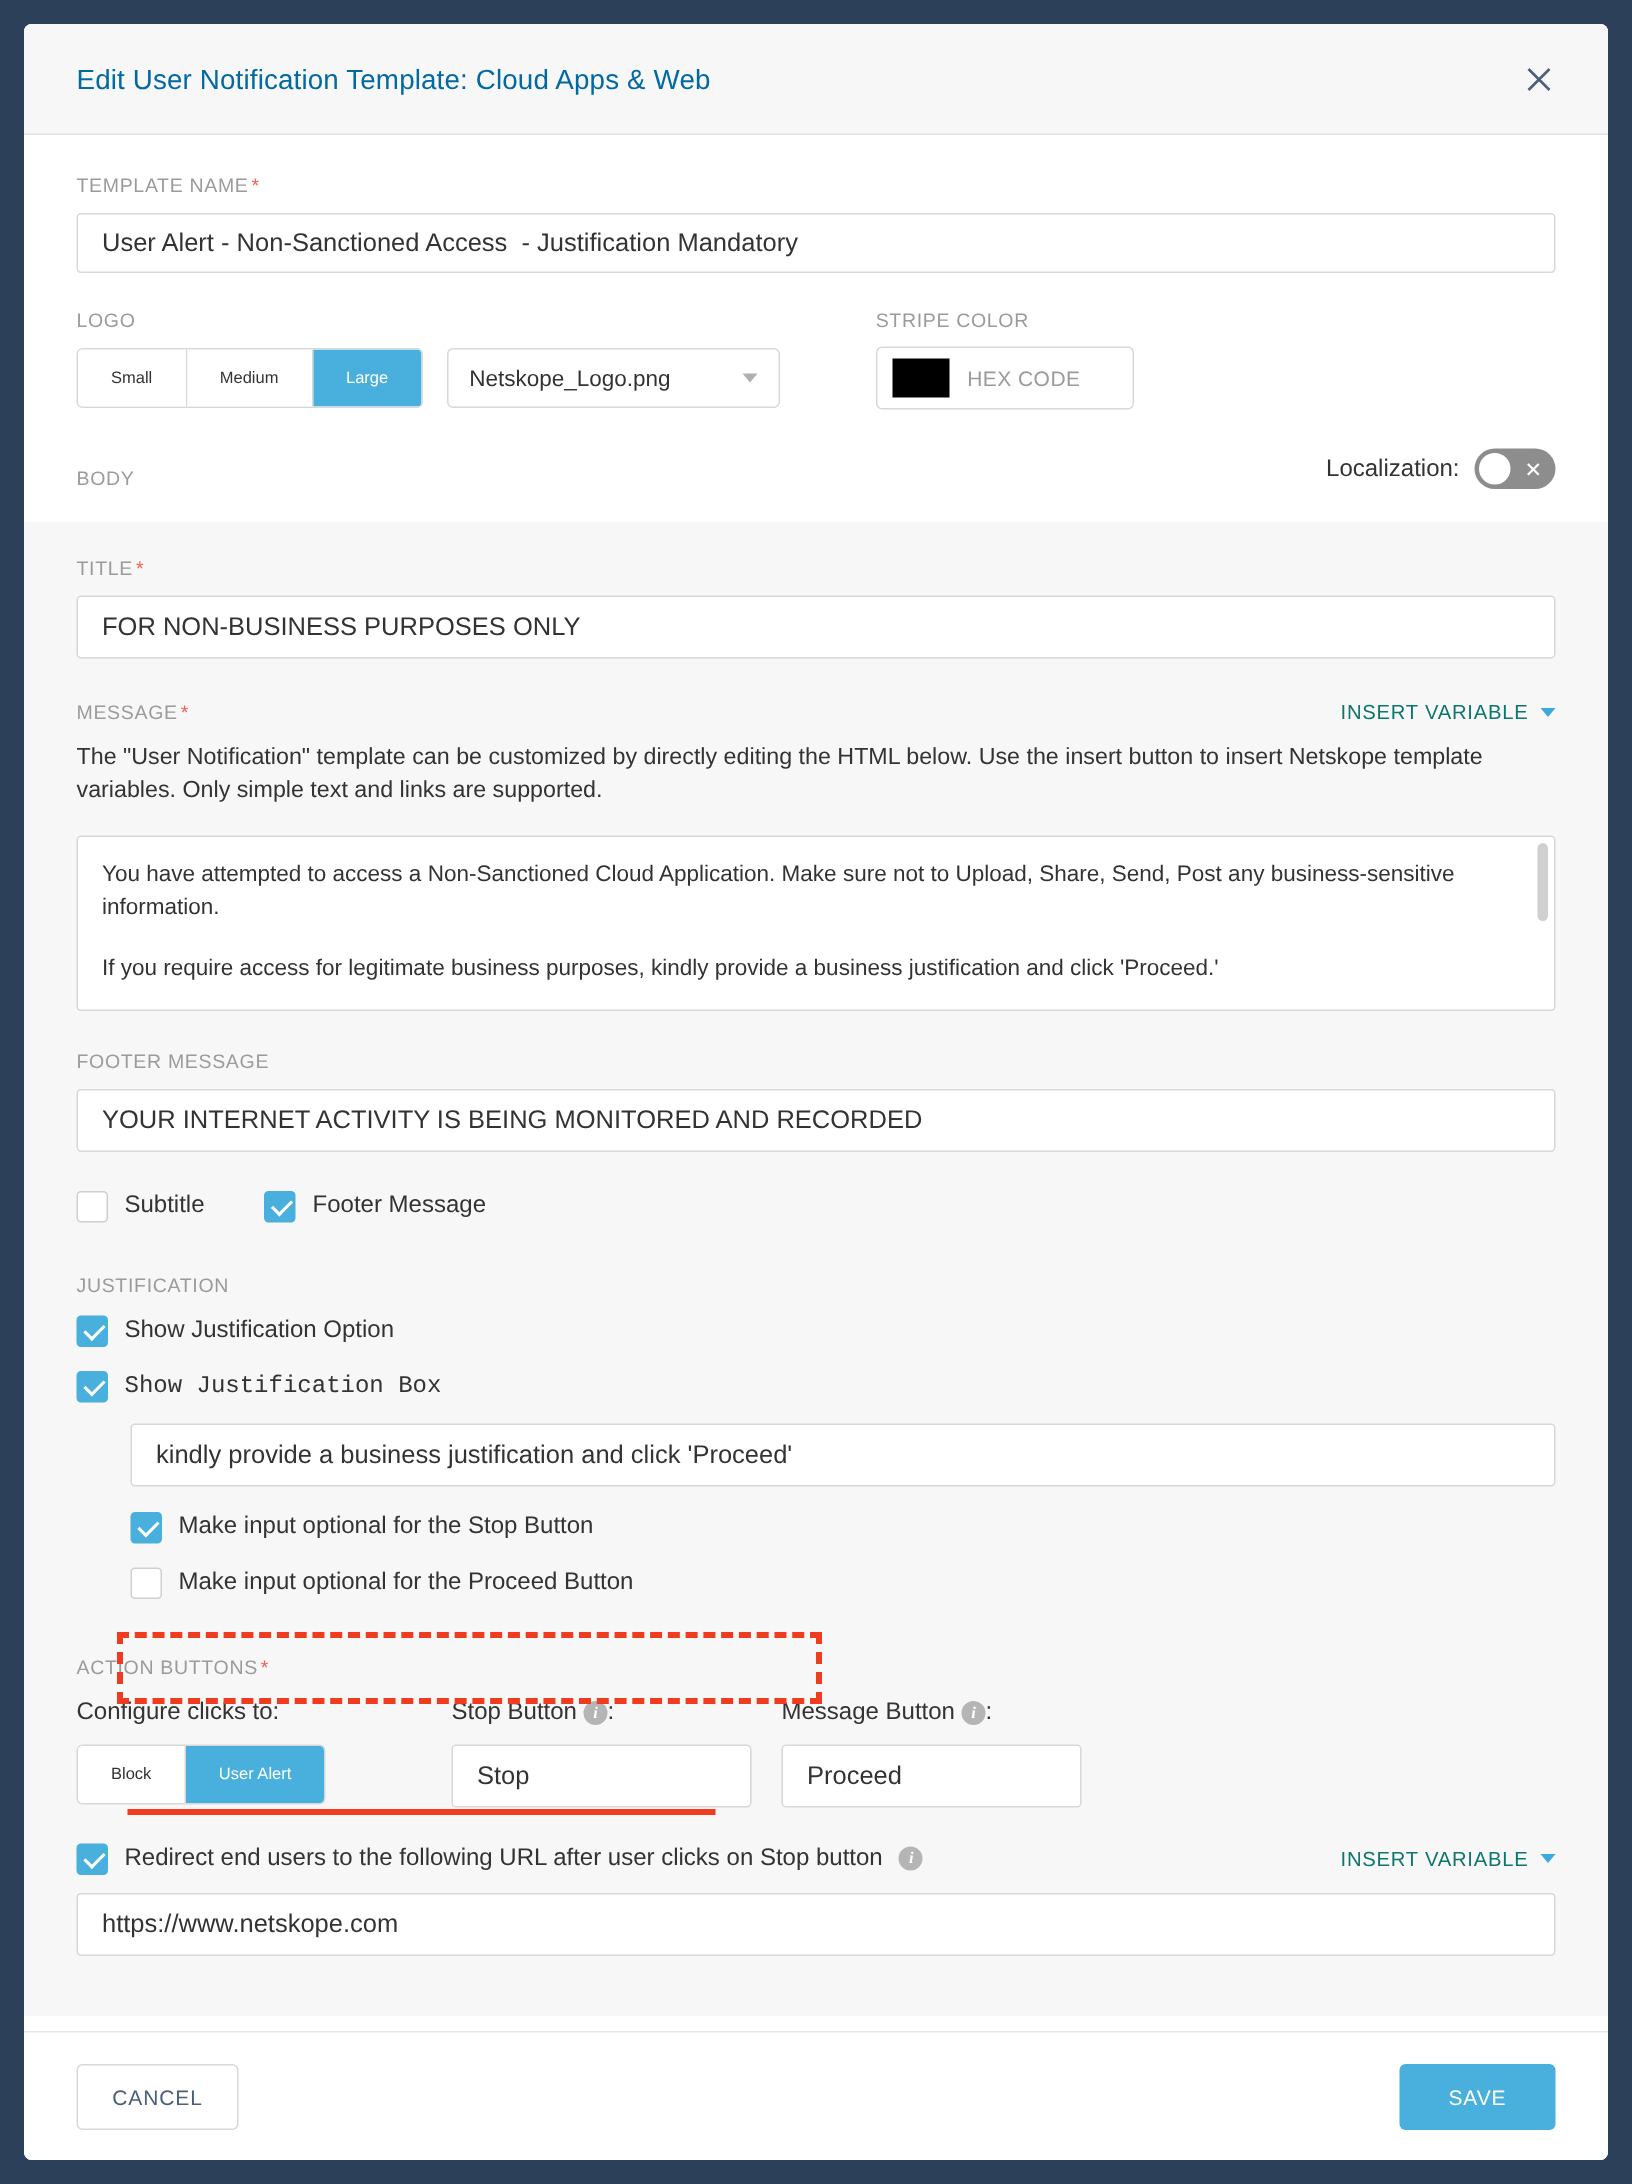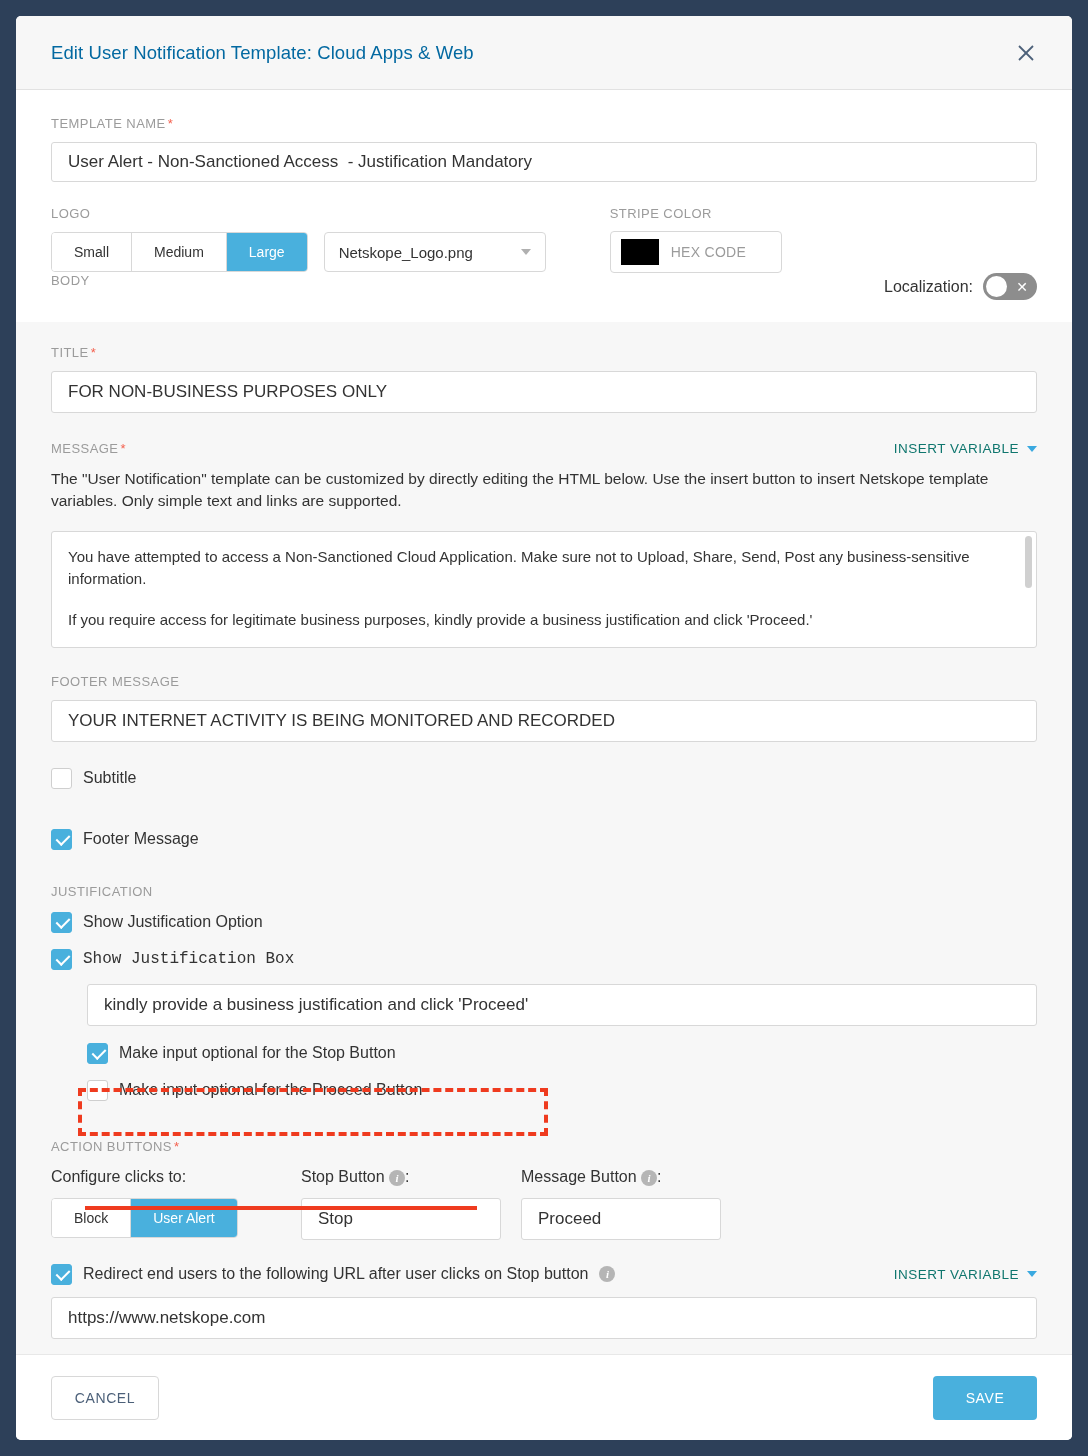--- a/index.html
+++ b/index.html
@@ -78,21 +78,21 @@
     display: inline-flex;
     border: 1px solid #d8d8d8;
     border-radius: 4px;
     overflow: hidden;
     height: 40px;
     background: #fff;
   }
   .seg .opt {
     padding: 0 22px;
     display: flex; align-items: center; justify-content: center;
-    font-size: 14px;
+    font-size: 11px;
     color: #333;
     border-right: 1px solid #d8d8d8;
     cursor: pointer;
     background: #fff;
     white-space: nowrap;
   }
   .seg .opt:last-child { border-right: none; }
   .seg .opt.active { background: #49b0dd; color: #fff; }
 
   .select-box {
@@ -325,21 +325,21 @@
 
         <div style="margin-left:64px;">
           <div class="field-label">STRIPE COLOR</div>
           <div class="hex-box" style="margin-top:10px;">
             <div class="swatch"></div>
             <div class="hex-label">HEX CODE</div>
           </div>
         </div>
       </div>
 
-      <div style="display:flex;align-items:flex-start;">
+      <div style="display:flex;align-items:flex-end;margin-top:26px;">
         <div class="field-label">BODY</div>
         <div class="loc-wrap" style="margin-left:auto;">
           <span class="loc-text">Localization:</span>
           <div class="toggle">
             <div class="knob"></div>
             <span class="xmark">✕</span>
           </div>
         </div>
       </div>
     </div>
@@ -368,21 +368,21 @@
         <div class="scroll-thumb"></div>
         <p>You have attempted to access a Non-Sanctioned Cloud Application. Make sure not to Upload, Share, Send, Post any business-sensitive information.</p>
         <p>If you require access for legitimate business purposes, kindly provide a business justification and click 'Proceed.'</p>
       </div>
 
       
       <div class="field-label" style="margin-top:26px;">FOOTER MESSAGE</div>
       <input class="txt-input" style="margin-top: 11px; height: 42px;" value="YOUR INTERNET ACTIVITY IS BEING MONITORED AND RECORDED">
 
       
-      <div style="display:flex;gap:40px;margin-top:26px;flex-direction:column;">
+      <div style="display:flex;gap:40px;margin-top:26px;">
         <div class="cb-row">
           <div class="cb"></div>
           <span class="cb-label">Subtitle</span>
         </div>
         <div class="cb-row">
           <div class="cb on"></div>
           <span class="cb-label">Footer Message</span>
         </div>
       </div>
 

